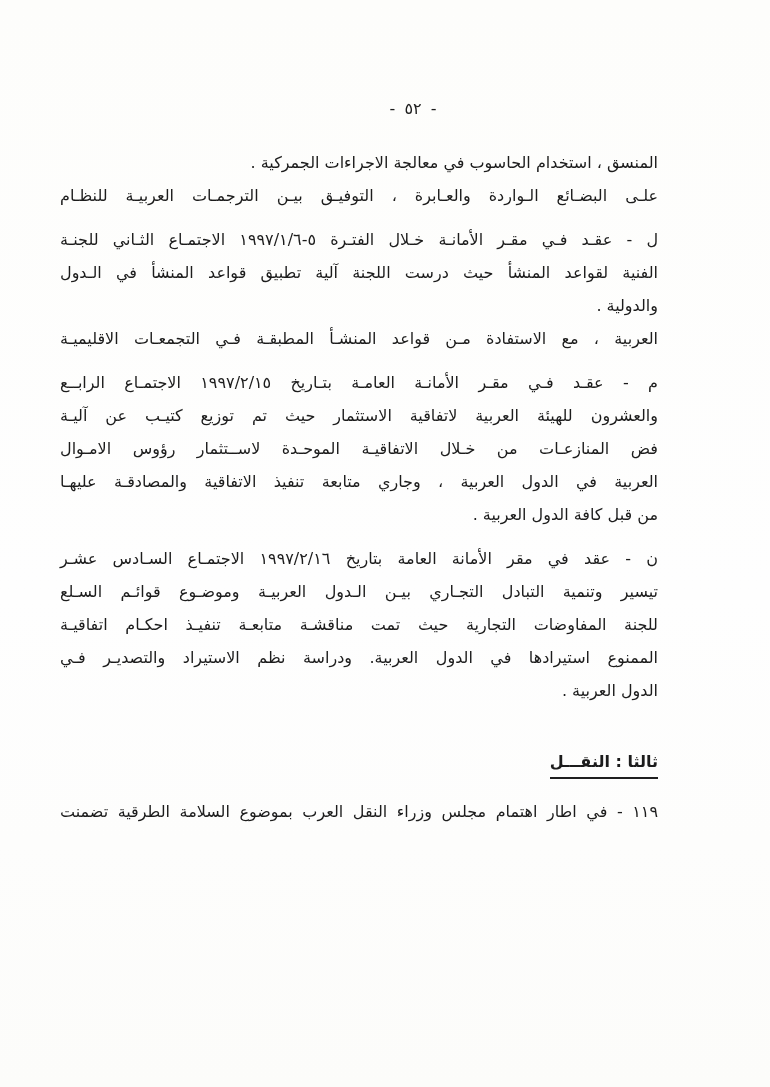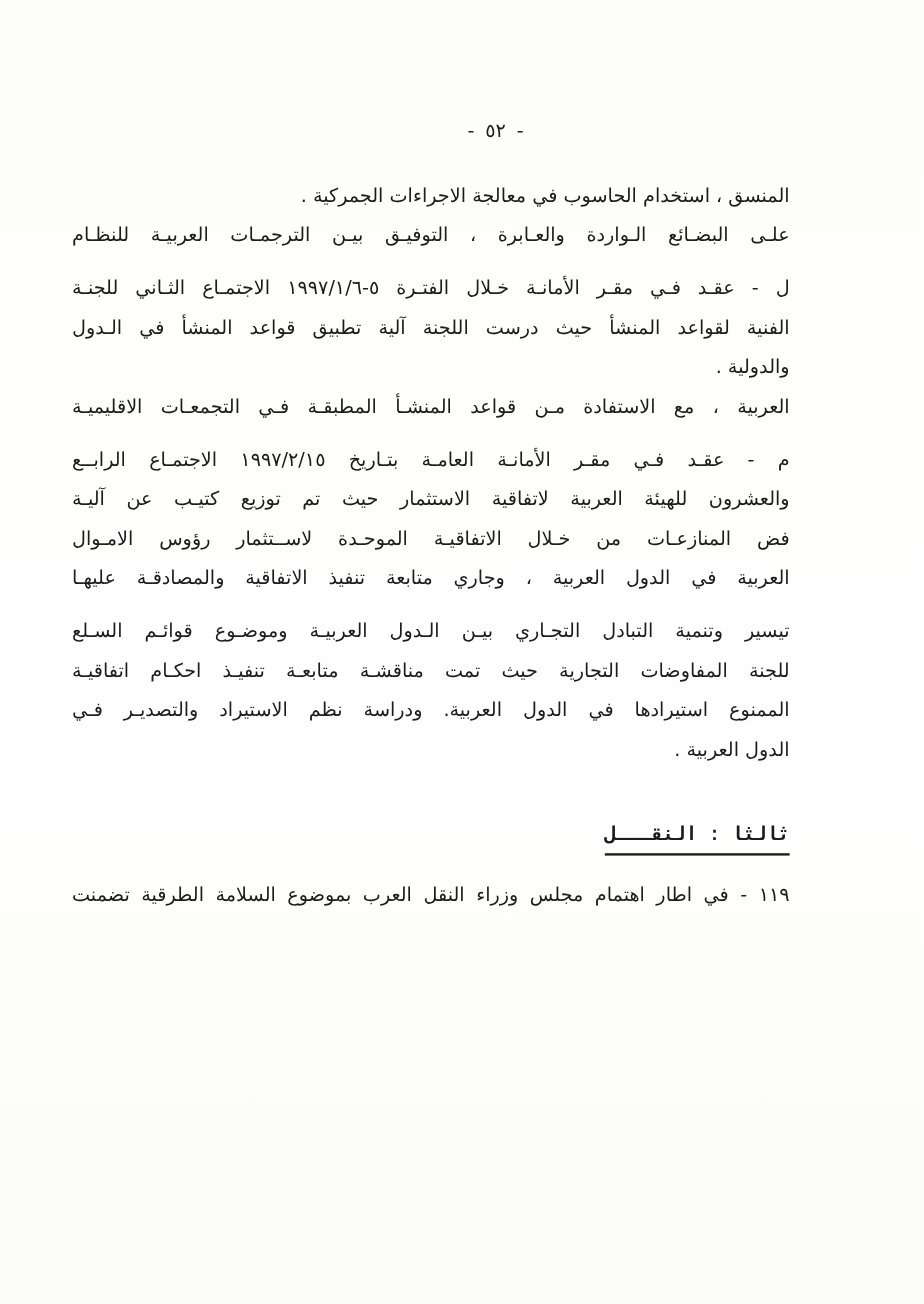--- a/index.html
+++ b/index.html
@@ -42,21 +42,20 @@
   .line.end {
     text-align: justify;
     text-align-last: right;
   }
   .marker {
     white-space: nowrap;
   }
   .section-heading-wrap {
     margin: 44px 0 16px 0;
     text-align: right;
-    font-family: Liberation Mono, monospace;
   }
   .section-heading-text {
     display: inline-block;
     font-size: 16px;
     font-weight: bold;
     line-height: 22px;
     padding-bottom: 4px;
     border-bottom: 2px solid #1f1f1f;
   }
 </style>
@@ -77,23 +76,25 @@
     <div class="line">الفنية لقواعد المنشأ حيث درست اللجنة آلية تطبيق قواعد المنشأ في الـدول</div>
     <div class="line end">والدولية .</div>
     <div class="line">العربية ، مع الاستفادة مـن قواعد المنشـأ المطبقـة فـي التجمعـات الاقليميـة</div>
   </div>
 
   <div class="para">
     <div class="line"><span class="marker">م -</span> <span>عقـد فـي مقـر الأمانـة العامـة بتـاريخ ١٩٩٧/٢/١٥ الاجتمـاع الرابــع</span></div>
     <div class="line">والعشرون للهيئة العربية لاتفاقية الاستثمار حيث تم توزيع كتيـب عن آليـة</div>
     <div class="line">فض المنازعـات من خـلال الاتفاقيـة الموحـدة لاســتثمار رؤوس الامـوال</div>
     <div class="line">العربية في الدول العربية ، وجاري متابعة تنفيذ الاتفاقية والمصادقـة عليهـا</div>
+    <div class="line end">من قبل كافة الدول العربية .</div>
   </div>
 
   <div class="para">
+    <div class="line"><span class="marker">ن -</span> <span>عقد في مقر الأمانة العامة بتاريخ ١٩٩٧/٢/١٦ الاجتمـاع السـادس عشـر</span></div>
     <div class="line">تيسير وتنمية التبادل  التجـاري بيـن الـدول العربيـة وموضـوع قوائـم السـلع</div>
     <div class="line">للجنة المفاوضات التجارية  حيث تمت مناقشـة متابعـة تنفيـذ احكـام اتفاقيـة</div>
     <div class="line">الممنوع استيرادها في الدول العربية. ودراسة نظم الاستيراد والتصديـر فـي</div>
     <div class="line end">الدول العربية .</div>
   </div>
 
   <div class="section-heading-wrap">
     <span class="section-heading-text">ثالثا : النقـــل</span>
   </div>
 

